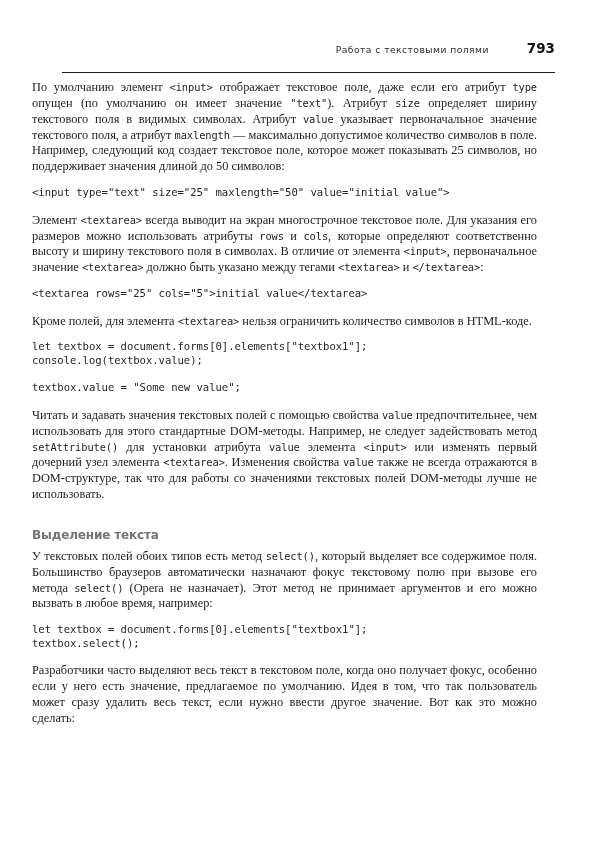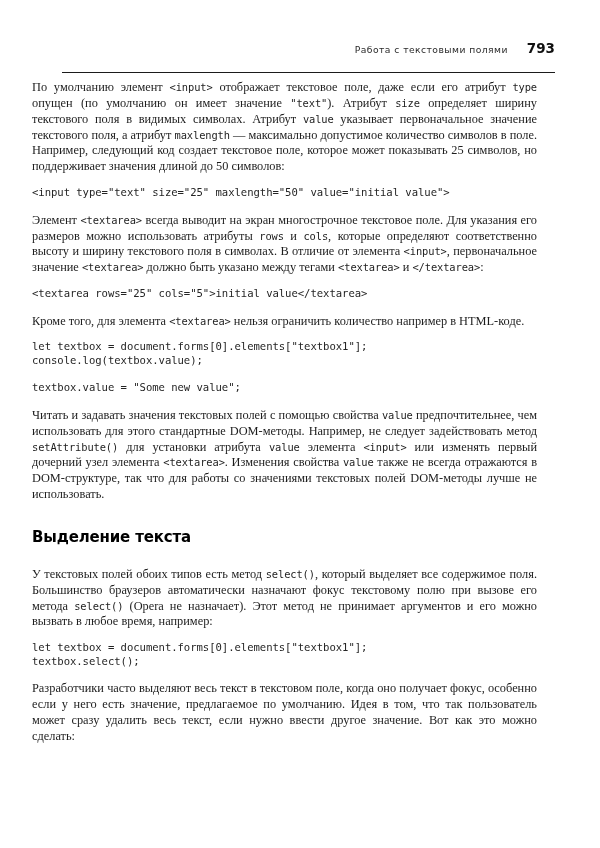--- a/index.html
+++ b/index.html
@@ -42,21 +42,21 @@
     font-size: 9.2px;
     letter-spacing: 0.45px;
     color: #2a2a2a;
     white-space: nowrap;
   }
   .running-head-folio {
     font-family: "DejaVu Sans", "Liberation Sans", sans-serif;
     font-size: 13.5px;
     font-weight: bold;
     color: #111;
-    margin-left: 19px;
+    margin-left: 38px;
     min-width: 28px;
     text-align: center;
   }
 
   
   .column {
     position: absolute;
     left: 32px;
     top: 80px;
     width: 505px;
@@ -83,26 +83,26 @@
     margin: 11px 0 13px 0;
     font-family: "DejaVu Sans Mono", "Liberation Mono", monospace;
     font-size: 10.6px;
     line-height: 13.6px;
     color: #242424;
     white-space: pre;
     letter-spacing: -0.05px;
   }
 
   h2.section-heading {
-    margin: 25px 0 21px 0;
+    margin: 25px 0 7px 0;
     font-family: "DejaVu Sans", "Liberation Sans", sans-serif;
-    font-size: 15px;
+    font-size: 12px;
     font-weight: bold;
     letter-spacing: -0.15px;
-    color: #000000;
+    color: #737373;
   }
 </style>
 </head>
 <body>
 
 <div class="page">
 
   <div class="running-head">
     <span class="running-head-title">Работа с текстовыми полями</span>
     <span class="running-head-folio">793</span>
@@ -111,21 +111,21 @@
   <div class="column">
 
     <p class="body-text"><span>По умолчанию элемент </span><span class="mono">&lt;input&gt;</span><span> отображает текстовое поле, даже если его атрибут </span><span class="mono">type</span><span> опущен (по умолчанию он имеет значение </span><span class="mono">"text"</span><span>). Атрибут </span><span class="mono">size</span><span> определяет ширину текстового поля в видимых символах. Атрибут </span><span class="mono">value</span><span> указывает первоначальное значение текстового поля, а атрибут </span><span class="mono">maxlength</span><span> — максимально допустимое количество символов в поле. Например, следующий код создает текстовое поле, которое может показывать 25 символов, но поддерживает значения длиной до 50 символов:</span></p>
 
     <pre class="code-block">&lt;input type="text" size="25" maxlength="50" value="initial value"&gt;</pre>
 
     <p class="body-text"><span>Элемент </span><span class="mono">&lt;textarea&gt;</span><span> всегда выводит на экран многострочное текстовое поле. Для указания его размеров можно использовать атрибуты </span><span class="mono">rows</span><span> и </span><span class="mono">cols</span><span>, которые определяют соответственно высоту и ширину текстового поля в символах. В отличие от элемента </span><span class="mono">&lt;input&gt;</span><span>, первоначальное значение </span><span class="mono">&lt;textarea&gt;</span><span> должно быть указано между тегами </span><span class="mono">&lt;textarea&gt;</span><span> и </span><span class="mono">&lt;/textarea&gt;</span><span>:</span></p>
 
     <pre class="code-block">&lt;textarea rows="25" cols="5"&gt;initial value&lt;/textarea&gt;</pre>
 
-    <p class="body-text"><span>Кроме того, для элемента </span><span class="mono">&lt;textarea&gt;</span><span> нельзя ограничить количество например в HTML-коде.</span></p>
+    <p class="body-text"><span>Кроме полей, для элемента </span><span class="mono">&lt;textarea&gt;</span><span> нельзя ограничить количество символов в HTML-коде.</span></p>
 
 
     <pre class="code-block">let textbox = document.forms[0].elements["textbox1"];
 console.log(textbox.value);
 
 textbox.value = "Some new value";</pre>
 
     <p class="body-text"><span>Читать и задавать значения текстовых полей с помощью свойства </span><span class="mono">value</span><span> предпочтительнее, чем использовать для этого стандартные DOM-методы. Например, не следует задействовать метод </span><span class="mono">setAttribute()</span><span> для установки атрибута </span><span class="mono">value</span><span> элемента </span><span class="mono">&lt;input&gt;</span><span> или изменять первый дочерний узел элемента </span><span class="mono">&lt;textarea&gt;</span><span>. Изменения свойства </span><span class="mono">value</span><span> также не всегда отражаются в DOM-структуре, так что для работы со значениями текстовых полей DOM-методы лучше не использовать.</span></p>
 
     <h2 class="section-heading">Выделение текста</h2>

